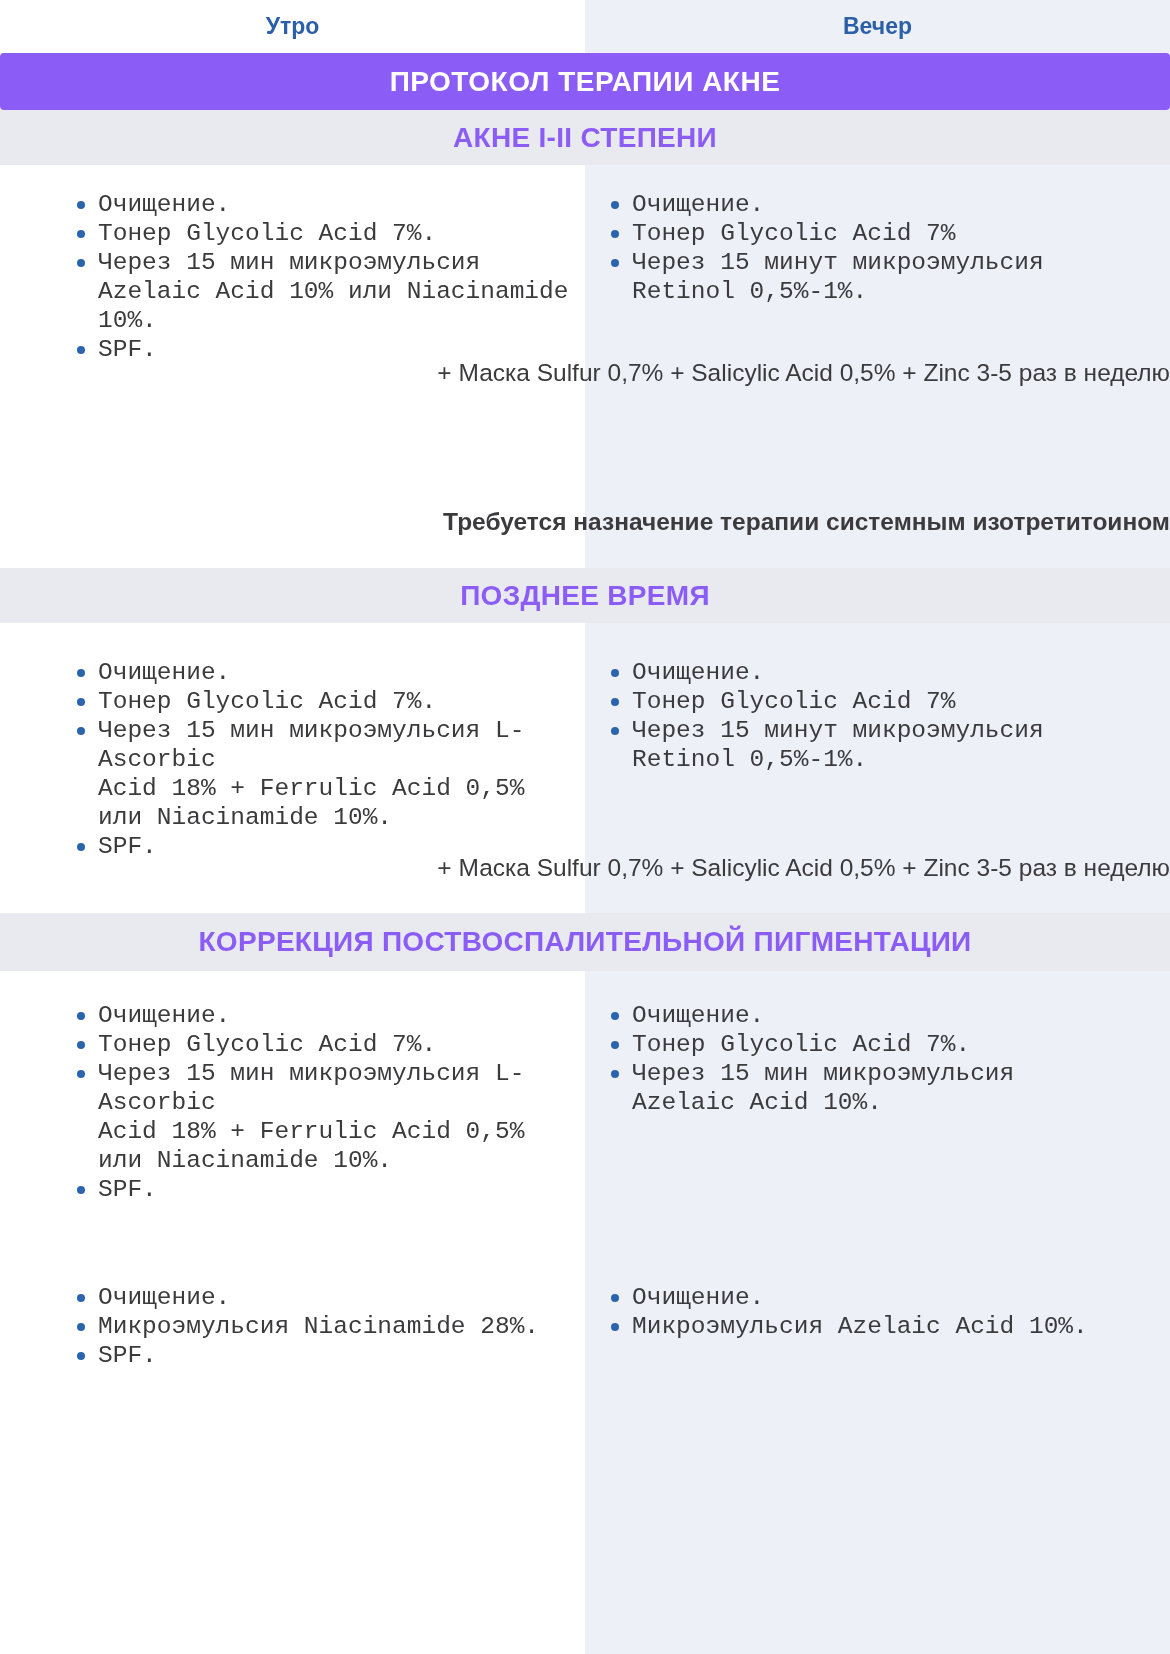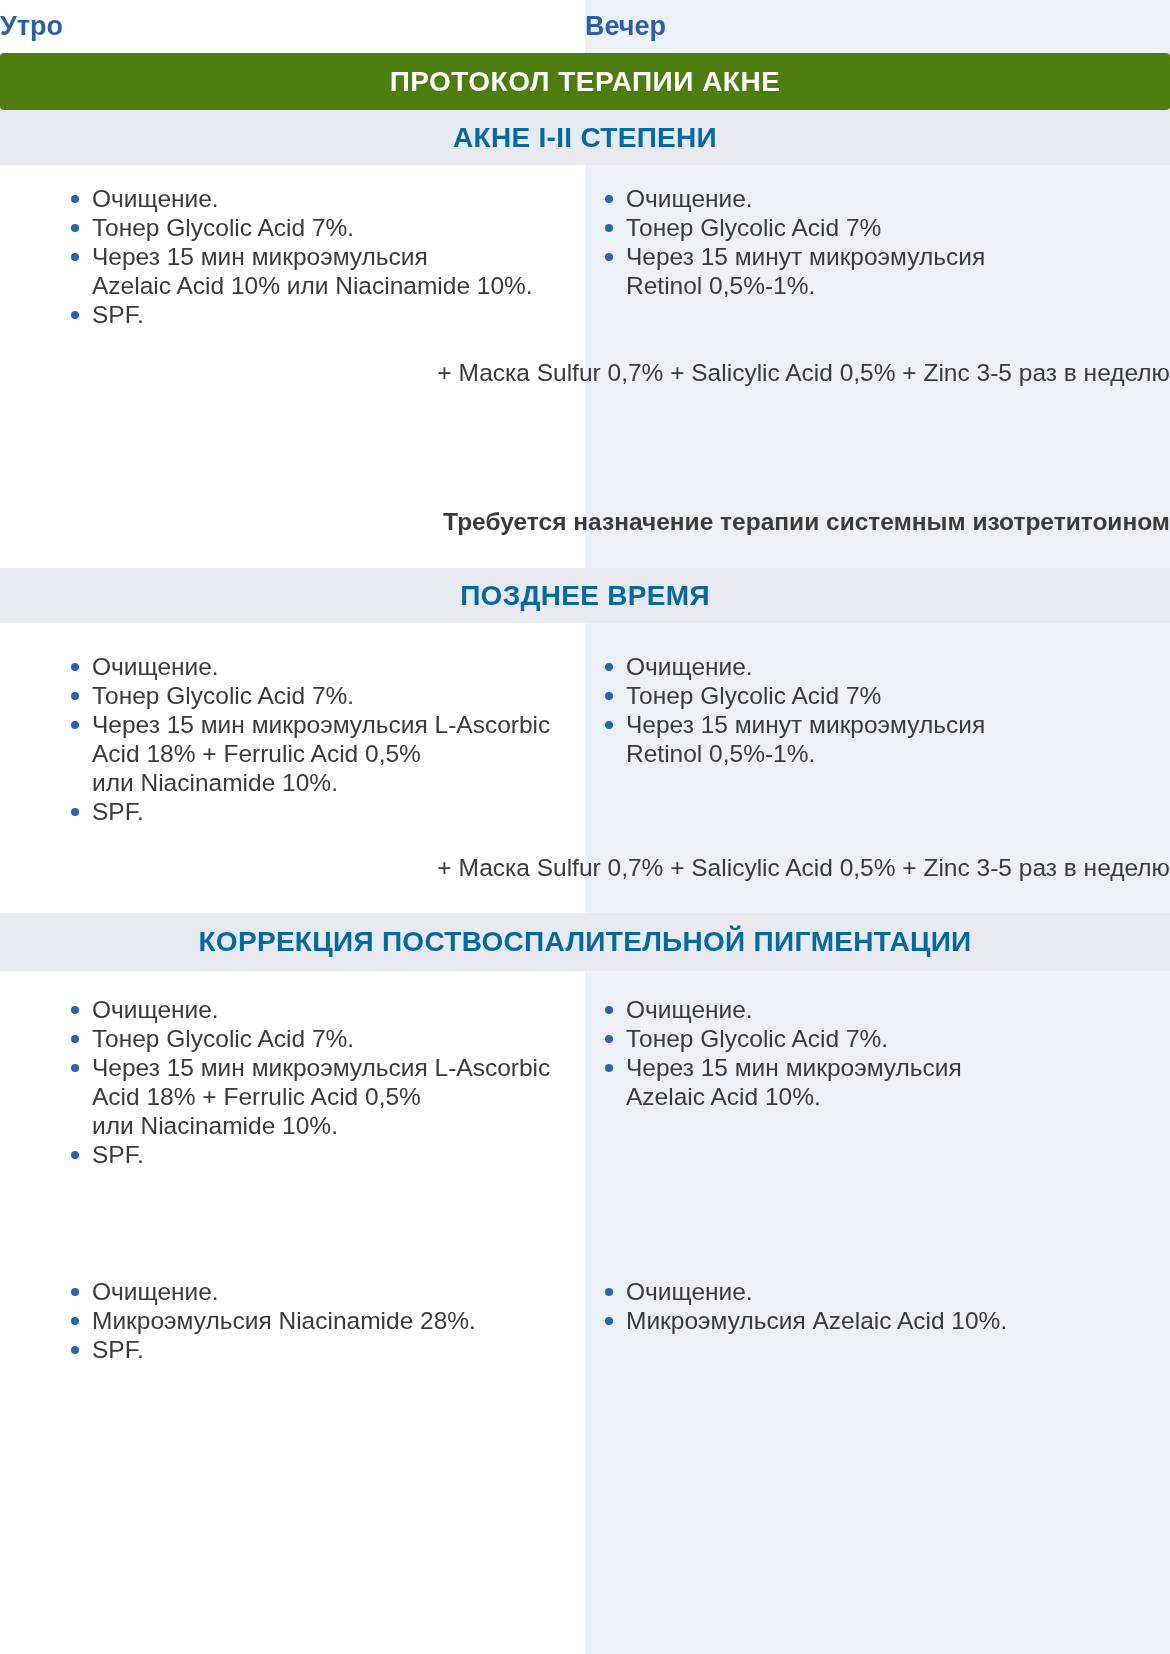--- a/index.html
+++ b/index.html
@@ -14,51 +14,51 @@
 
   
   .evening-bg {
     position: absolute; left: 585px; top: 0; width: 585px; height: 1654px;
     background: #eef0f8;
   }
 
   
   .col-header {
     position: absolute; top: 0; height: 53px; width: 585px;
-    line-height: 53px; text-align: left;
-    font-size: 27px; font-weight: 700; color: #2b5fa8;
+    line-height: 53px; text-align: center;
+    font-size: 23px; font-weight: 700; color: #2b5fa8;
   }
   .col-header.morning { left: 0; }
   .col-header.evening { left: 585px; }
 
   
   .title-banner {
     position: absolute; left: 0; top: 53px; width: 1170px; height: 57px;
-    background: #4d7c0f; border-radius: 4px;
+    background: #8b5cf6; border-radius: 4px;
     color: #ffffff; font-size: 28px; font-weight: 700; letter-spacing: 0.5px;
     display: flex; align-items: center; justify-content: center;
   }
 
   
   .band {
     position: absolute; left: 0; width: 1170px;
     background: #e8eaef;
-    color: #0369a1; font-size: 28px; font-weight: 700; letter-spacing: 0.3px;
+    color: #8b5cf6; font-size: 28px; font-weight: 700; letter-spacing: 0.3px;
     display: flex; align-items: center; justify-content: center;
   }
   .band-1 { top: 110px;  height: 55px; }
   .band-2 { top: 420px;  height: 52px; }
   .band-3 { top: 568px;  height: 55px; }
   .band-4 { top: 913px;  height: 58px; }
   .band-5 { top: 1190px; height: 57px; }
 
   
   ul.list {
-    position: absolute; margin: 2px; padding: 0; list-style: none;
-    font-size: 24.5px; line-height: 29px;
+    position: absolute; margin: 8px; padding: 0; list-style: none;
+    font-size: 24.5px; line-height: 29px; font-family: Liberation Mono, monospace;
   }
   ul.list li {
     position: relative; padding-left: 22px; white-space: pre-line;
   }
   ul.list li::before {
     content: ""; position: absolute; left: 1px; top: 11px;
     width: 8px; height: 8px; border-radius: 50%;
     background: #2a64ad;
   }
   .list.morning { left: 68px;  width: 505px; }

